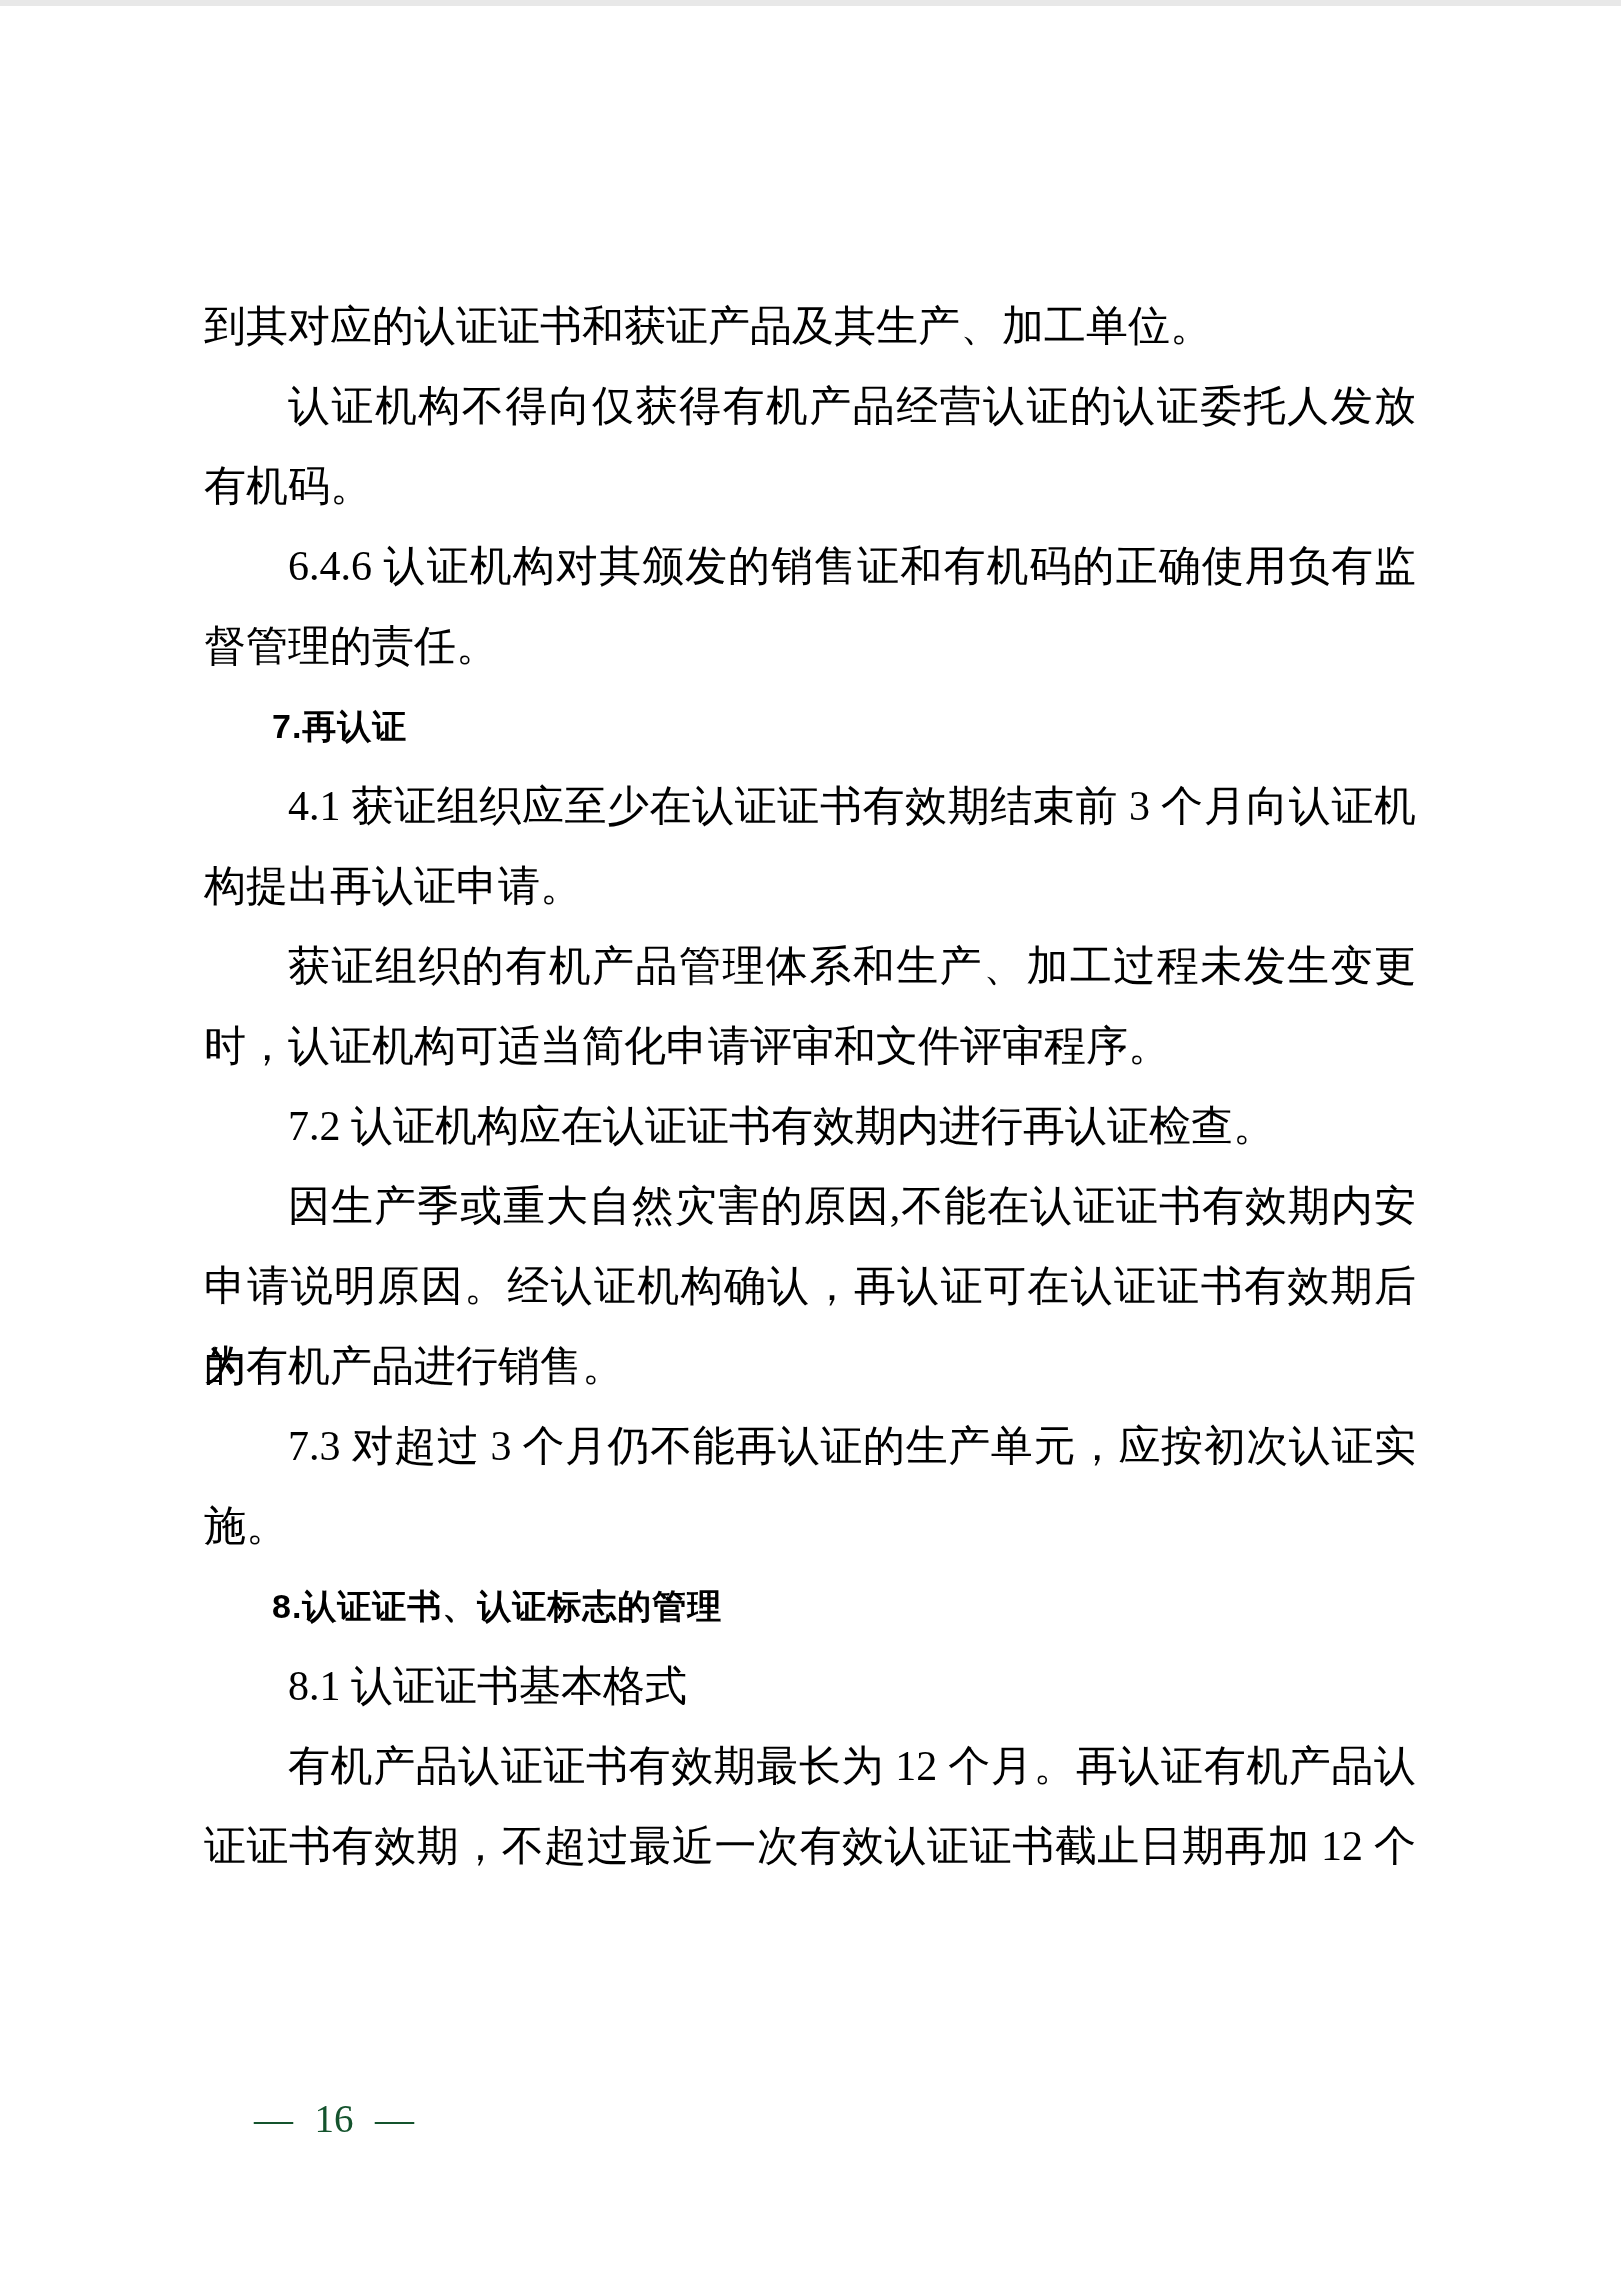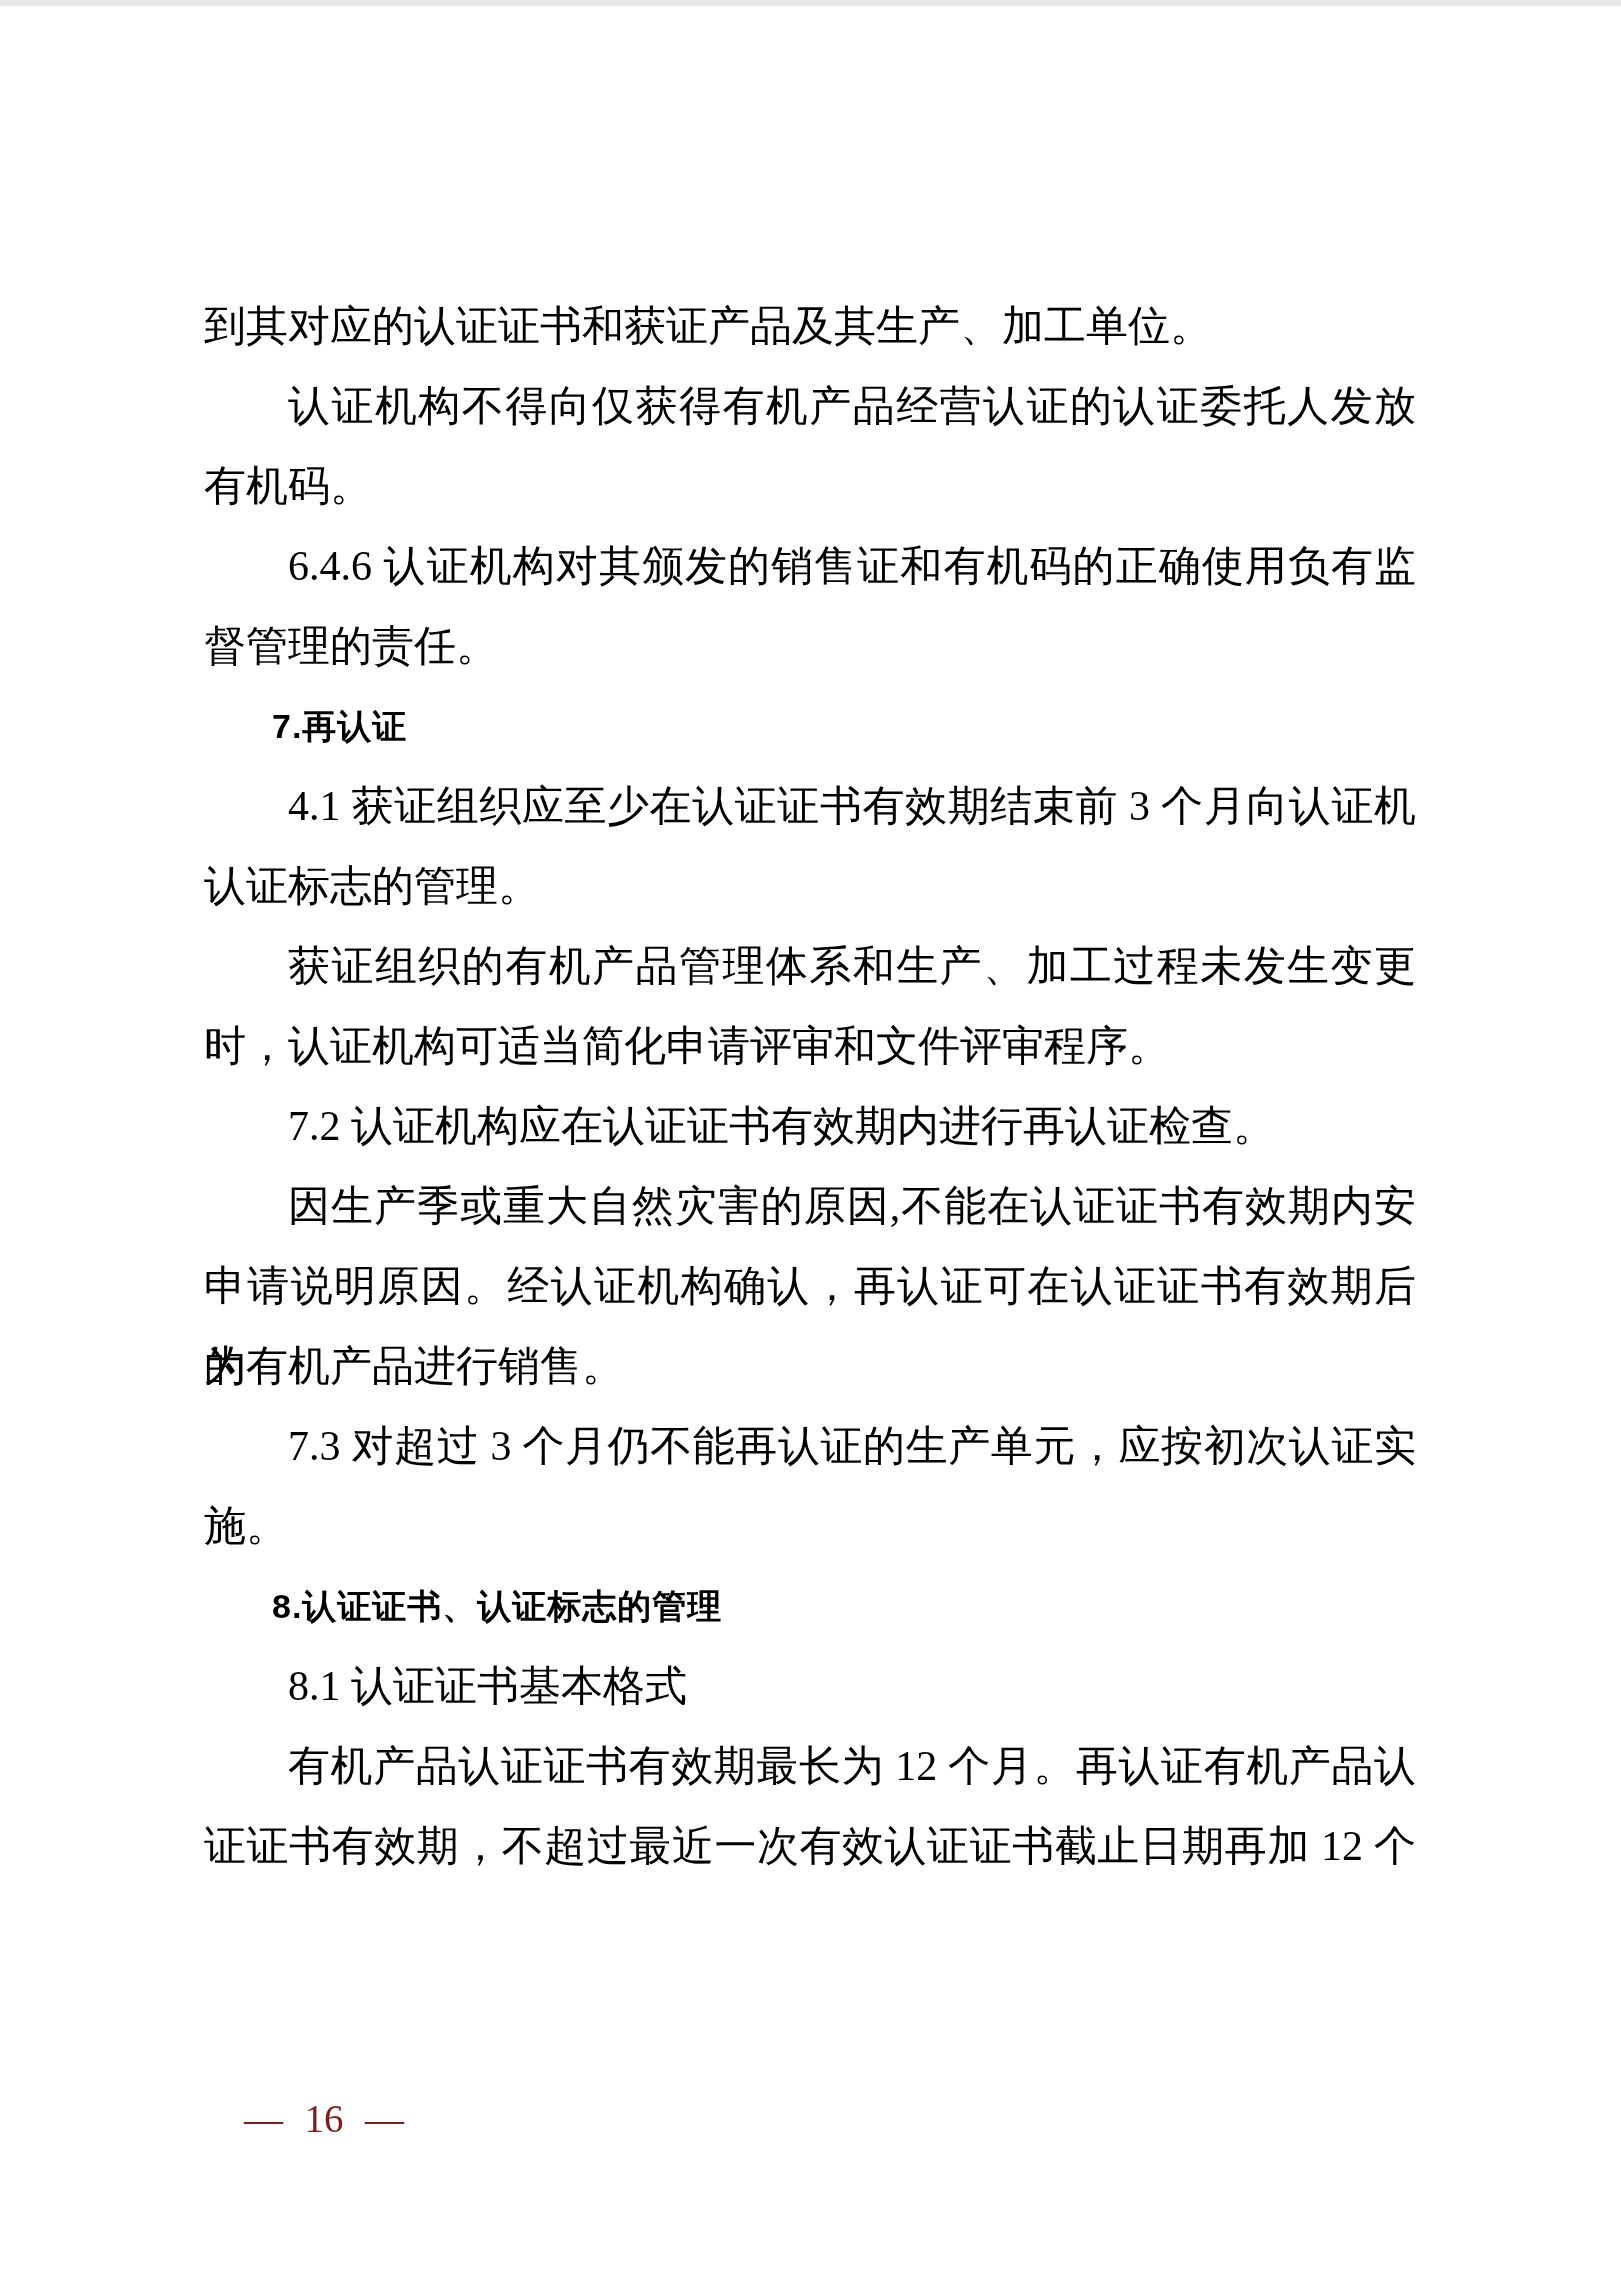--- a/index.html
+++ b/index.html
@@ -40,43 +40,43 @@
     text-justify: inter-character;
   }
   .line.heading {
     font-family: "Liberation Sans", "DejaVu Sans", sans-serif;
     font-weight: bold;
     font-size: 34px;
     letter-spacing: 1px;
   }
   .footer {
     position: absolute;
-    left: 244px;
+    left: 254px;
     top: 2078px;
     height: 69px;
     line-height: 69px;
     font-family: "Liberation Serif", "DejaVu Serif", serif;
     font-size: 39px;
-    color: #7f1d1d;
+    color: #14532d;
     word-spacing: 11.8px;
   }
 </style>
 </head>
 <body>
 
 <div class="page">
   <div class="doc-body">
       <div class="line">到其对应的认证证书和获证产品及其生产、加工单位。</div>
       <div class="line indent fill">认证机构不得向仅获得有机产品经营认证的认证委托人发放</div>
       <div class="line">有机码。</div>
       <div class="line indent fill">6.4.6 认证机构对其颁发的销售证和有机码的正确使用负有监</div>
       <div class="line">督管理的责任。</div>
       <div class="line heading indent">7.再认证</div>
       <div class="line indent fill">4.1 获证组织应至少在认证证书有效期结束前 3 个月向认证机</div>
-      <div class="line">认证标志的管理。</div>
+      <div class="line">构提出再认证申请。</div>
       <div class="line indent fill">获证组织的有机产品管理体系和生产、加工过程未发生变更</div>
       <div class="line">时，认证机构可适当简化申请评审和文件评审程序。</div>
       <div class="line indent">7.2 认证机构应在认证证书有效期内进行再认证检查。</div>
       <div class="line indent fill">因生产季或重大自然灾害的原因,不能在认证证书有效期内安</div>
       <div class="line fill">申请说明原因。经认证机构确认，再认证可在认证证书有效期后的</div>
       <div class="line">为有机产品进行销售。</div>
       <div class="line indent fill">7.3 对超过 3 个月仍不能再认证的生产单元，应按初次认证实</div>
       <div class="line">施。</div>
       <div class="line heading indent">8.认证证书、认证标志的管理</div>
       <div class="line indent">8.1 认证证书基本格式</div>

